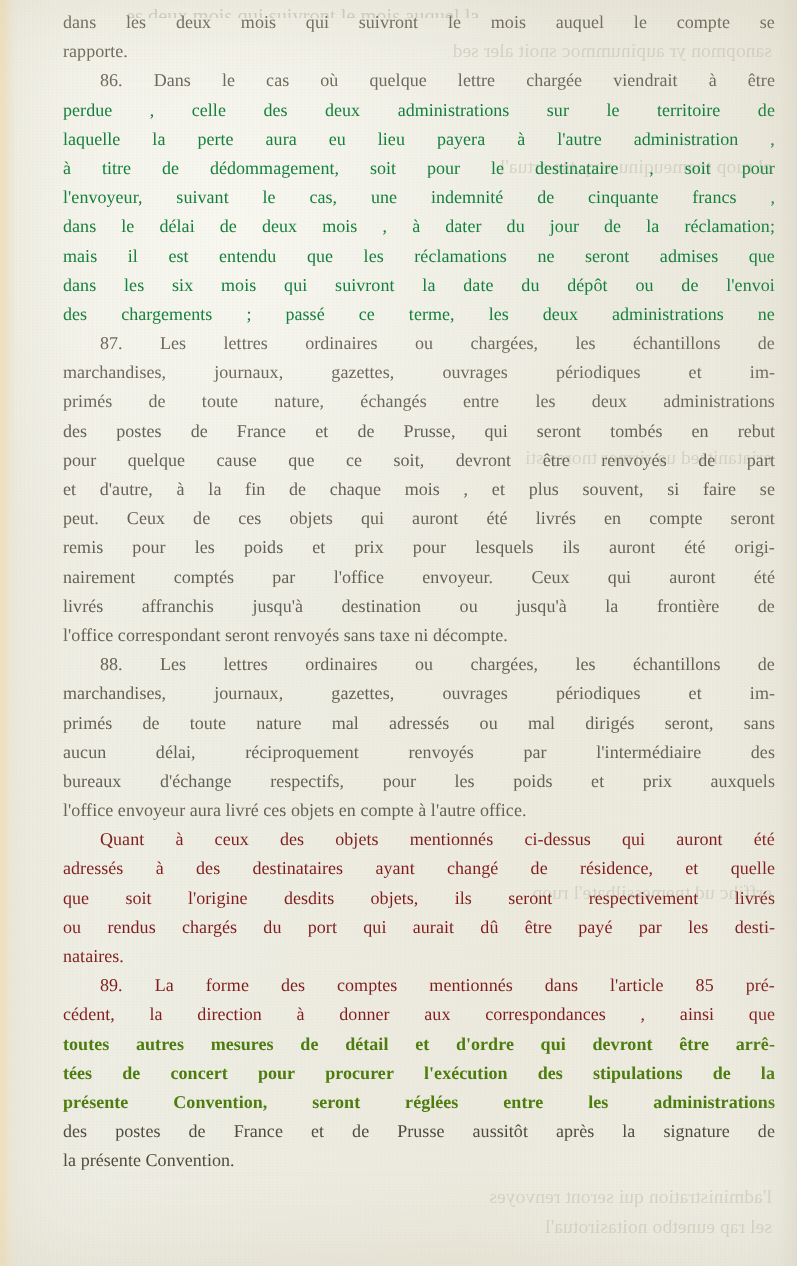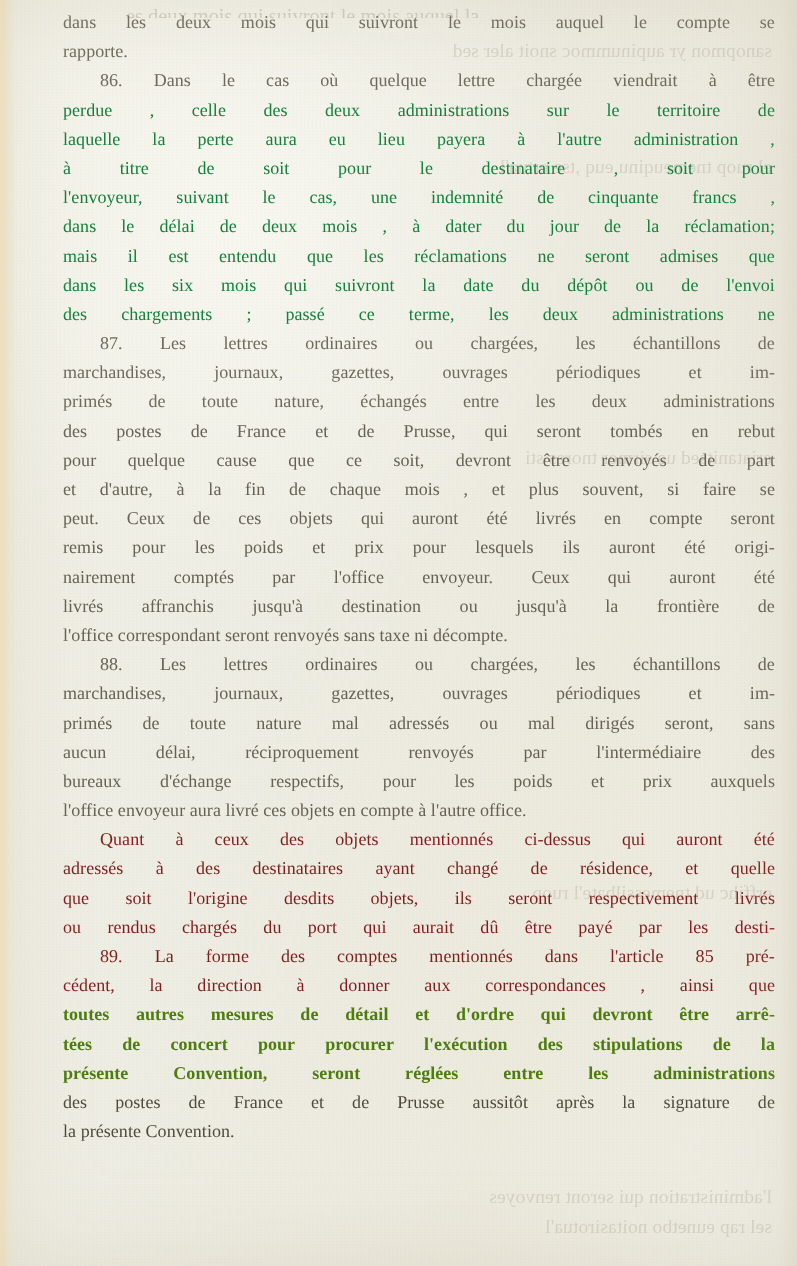--- a/index.html
+++ b/index.html
@@ -199,20 +199,21 @@
           <span>payera</span>
           <span>à</span>
           <span>l'autre</span>
           <span>administration</span>
           <span>,</span>
         </div>
         <div class="line w1 j">
           <span>à</span>
           <span>titre</span>
           <span>de</span>
+          <span>dédommagement,</span>
           <span>soit</span>
           <span>pour</span>
           <span>le</span>
           <span>destinataire</span>
           <span>,</span>
           <span>soit</span>
           <span>pour</span>
         </div>
         <div class="line w1 j">
           <span>l'envoyeur,</span>
@@ -511,20 +512,21 @@
           <span>port</span>
           <span>qui</span>
           <span>aurait</span>
           <span>dû</span>
           <span>être</span>
           <span>payé</span>
           <span>par</span>
           <span>les</span>
           <span>desti-</span>
         </div>
+        <div class="line w4">nataires.</div>
       </div>
       <div>
         <div class="line w4 j indent">
           <span>89.</span>
           <span>La</span>
           <span>forme</span>
           <span>des</span>
           <span>comptes</span>
           <span>mentionnés</span>
           <span>dans</span>

